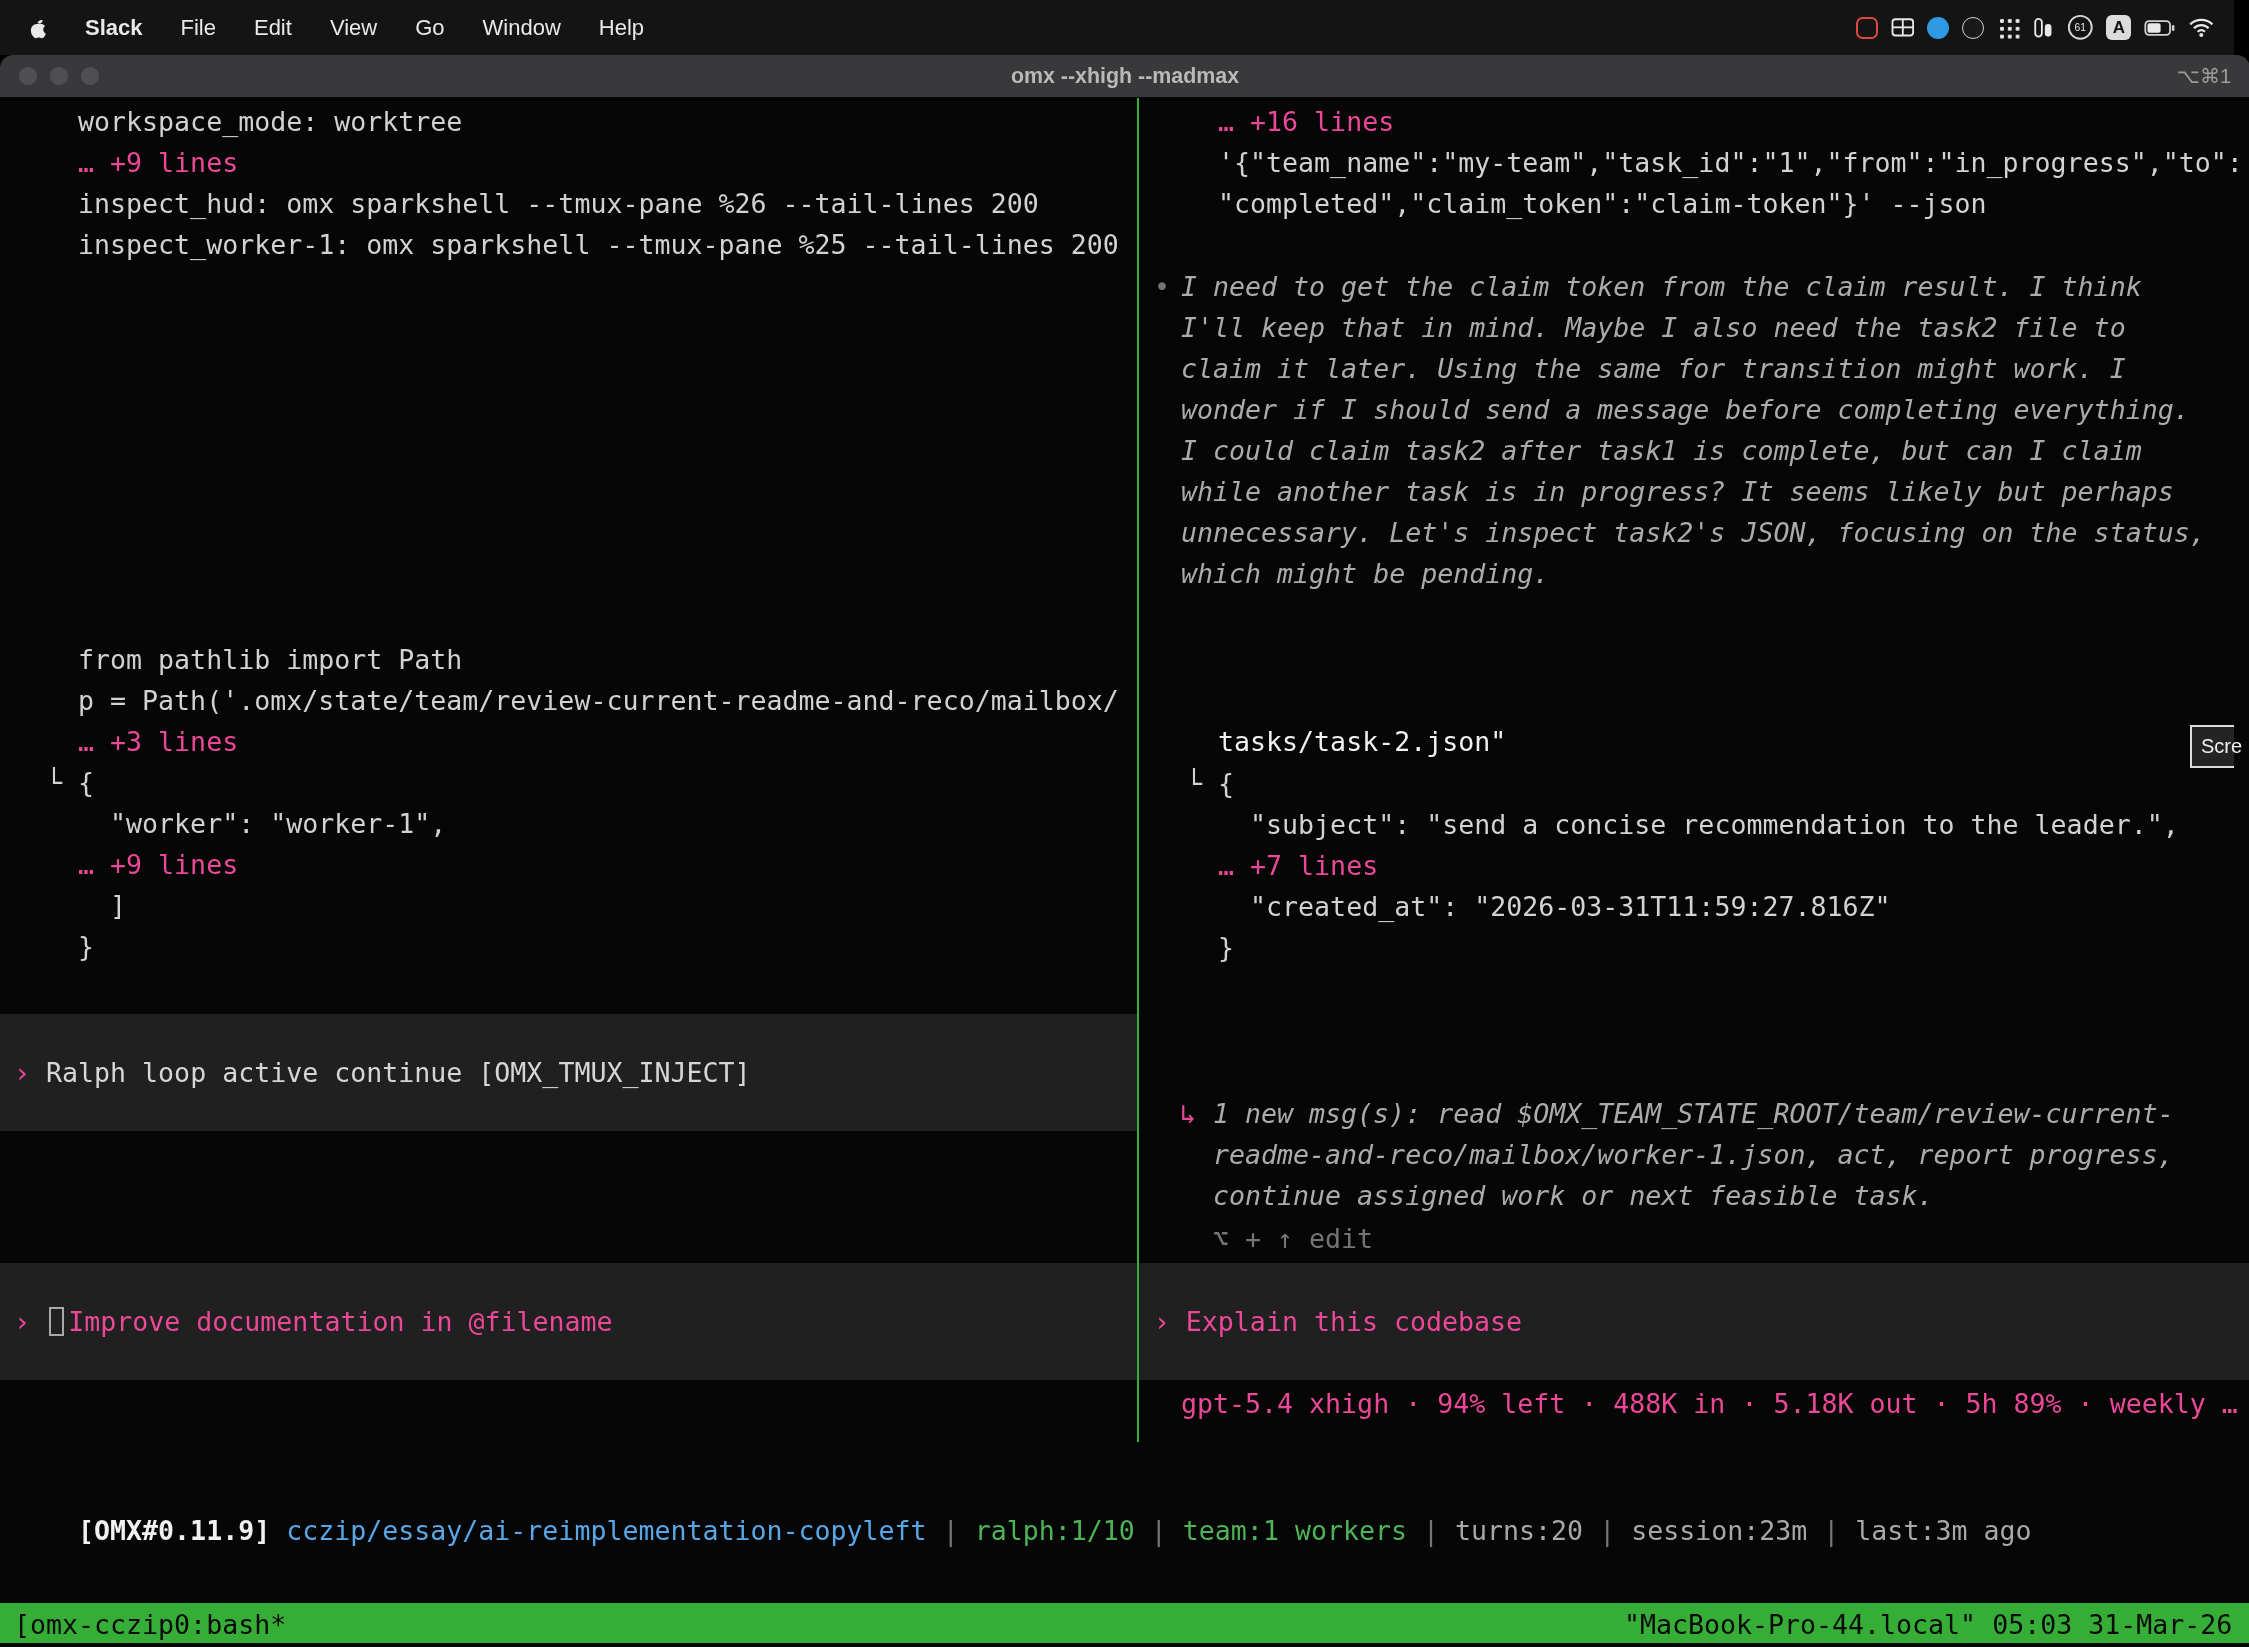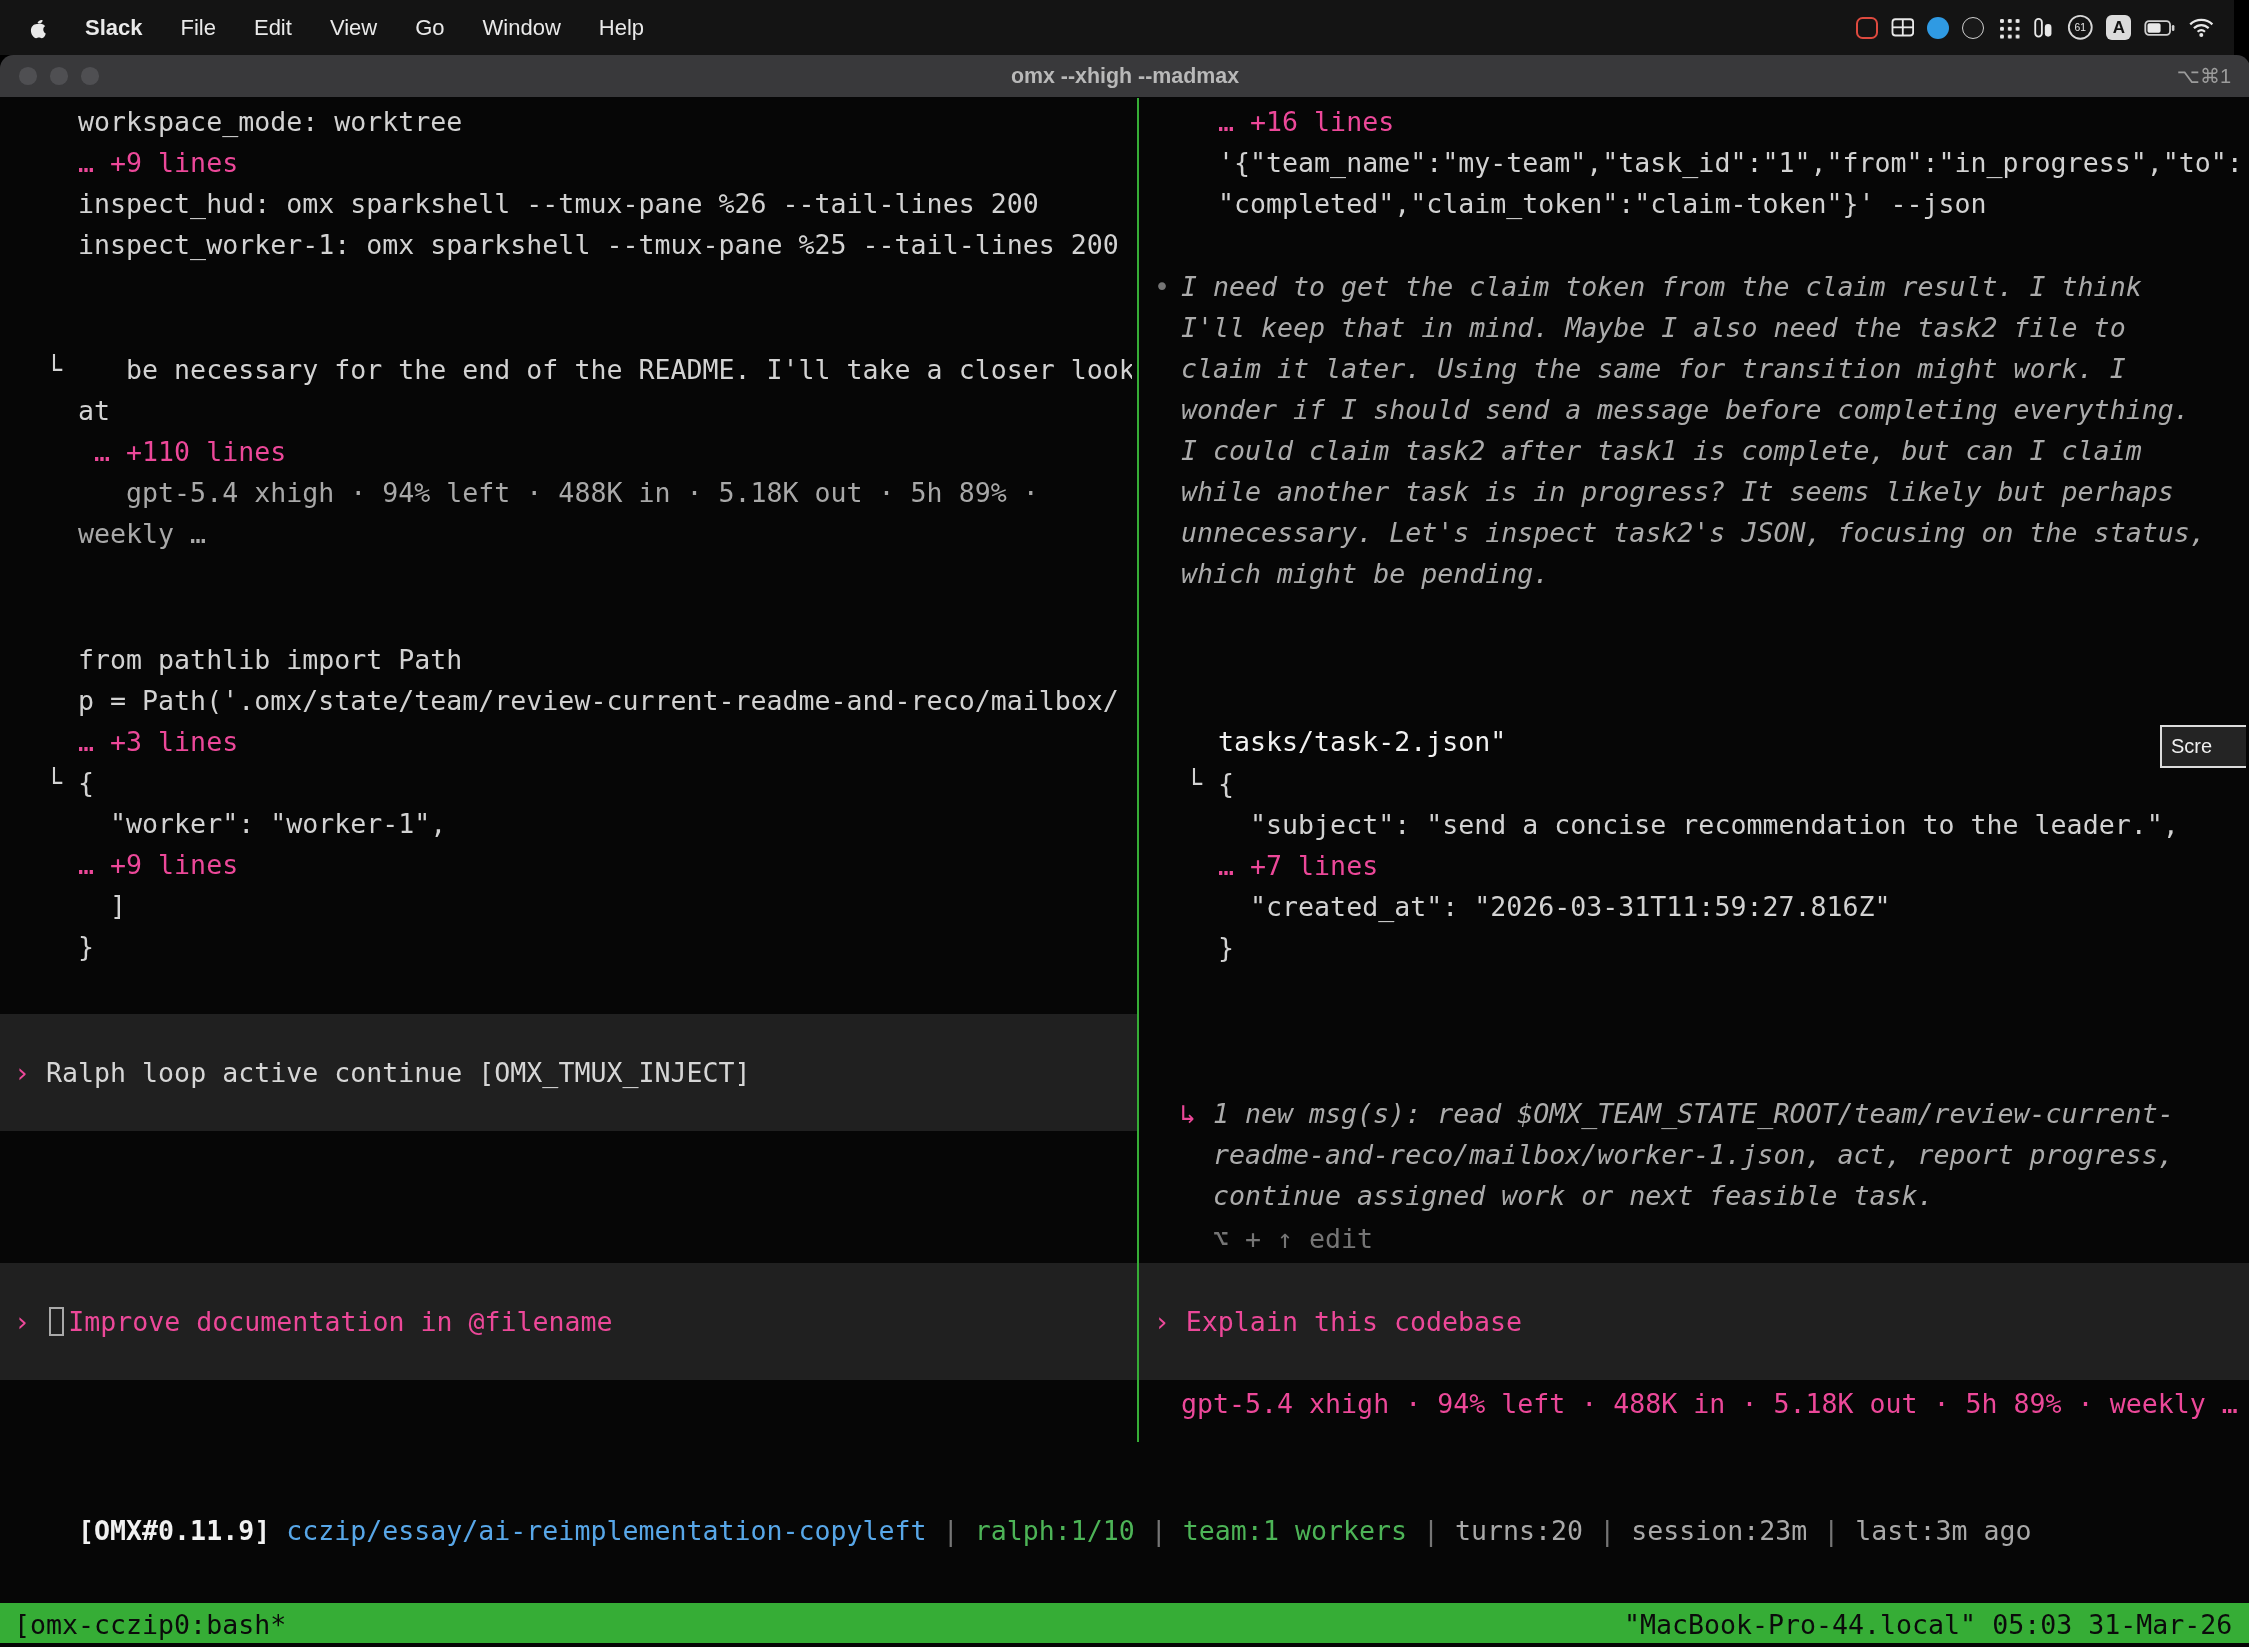--- a/index.html
+++ b/index.html
@@ -53,21 +53,21 @@
                 vertical-align:-5.2px; margin:0 4.4px 0 3px; }
 
   
   .omx-line { position:absolute; top:1469px; left:14px; font-size:26.6px; height:41px;
               line-height:41px; white-space:pre; }
   .tmux-bar { position:absolute; left:0; right:0; top:1603px; height:40px; background:#36ad36;
               color:#0b0b0b; font-size:26.6px; line-height:44px; display:flex;
               justify-content:space-between; padding:0 17.7px 0 14px; white-space:pre; }
 
   
-  .scre { position:absolute; top:725px; right:4px; width:86px; height:43px; background:#242424;
+  .scre { position:absolute; top:725px; right:16px; width:44px; height:43px; background:#242424;
           border:2.2px solid #dcdcdc; border-right:none; display:flex; align-items:center;
           padding-left:8.9px; color:#f0f0f0; font-family:"Liberation Sans", sans-serif;
           font-size:20px; z-index:6; }
 </style>
 </head>
 <body>
 
 <div class="screen">
 
   <div class="menubar">
@@ -155,27 +155,20 @@
     <div class="ln">    workspace_mode: worktree</div>
     <div class="ln dim">    … +9 lines</div>
     <div class="ln">    inspect_hud: omx sparkshell --tmux-pane %26 --tail-lines 200</div>
     <div class="ln">    inspect_worker-1: omx sparkshell --tmux-pane %25 --tail-lines 200</div>
   </div>
 
   <div class="abs ln" style="top:308px;left:14px;width:1118px">
     
   </div>
 
-  <div class="abs" style="top:349px;left:14px;width:1118px;overflow:hidden">
-    <div class="ln">  └    be necessary for the end of the README. I'll take a closer look</div>
-    <div class="ln">    at</div>
-    <div class="ln dim">     … +110 lines</div>
-    <div class="ln lgt">       gpt-5.4 xhigh · 94% left · 488K in · 5.18K out · 5h 89% ·</div>
-    <div class="ln lgt">    weekly …</div>
-  </div>
 
   <div class="abs ln" style="top:597px;left:14px;width:1118px">
     
   </div>
 
   <div class="abs" style="top:639px;left:14px;width:1118px;overflow:hidden">
     <div class="ln">    from pathlib import Path</div>
     <div class="ln">    p = Path('.omx/state/team/review-current-readme-and-reco/mailbox/</div>
     <div class="ln dim">    … +3 lines</div>
     <div class="ln">  └ {</div>

